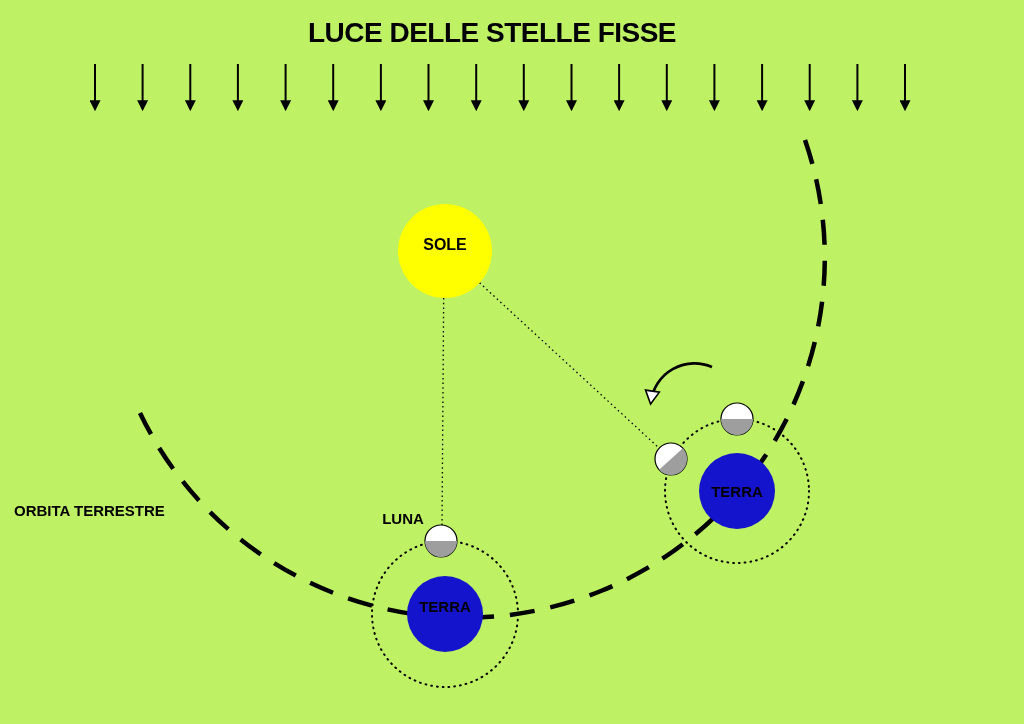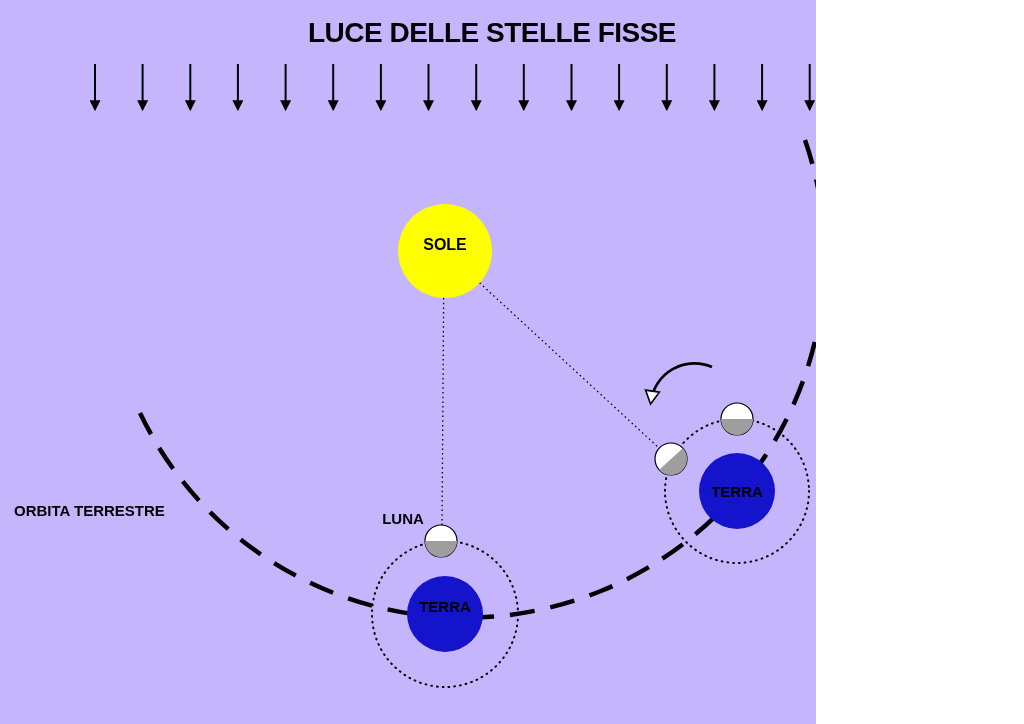--- a/index.html
+++ b/index.html
@@ -1,16 +1,16 @@
 <!DOCTYPE html>
 <html><head>
 <meta charset="utf-8">
 <style>
   html,body{margin:0;padding:0;background:#fff;}
-  .stage{position:relative;width:816px;height:724px;background:#c4b5fd;overflow:hidden;}
+  .stage{position:relative;width:1024px;height:724px;background:#bef264;overflow:hidden;}
   svg{display:block;}
   text{font-family:"Liberation Sans","DejaVu Sans",sans-serif;fill:#000;}
   .title{font-size:28px;font-weight:bold;text-anchor:middle;letter-spacing:-0.5px;}
   .body-label{font-size:15px;font-weight:bold;text-anchor:middle;}
   .sun-label{font-size:16px;font-weight:bold;text-anchor:middle;}
   .side-label{font-size:15px;font-weight:bold;text-anchor:start;}
   .arrows line{stroke:#000;stroke-width:2;}
   .orbit-dashed{fill:none;stroke:#000;stroke-width:4.5;stroke-dasharray:25 16;}
   .moon-orbit{fill:none;stroke:#000;stroke-width:2;stroke-dasharray:0.8 5;stroke-linecap:round;}
   .sun-ray{stroke:#000;stroke-width:1.3;stroke-dasharray:1.5 3.2;fill:none;}

